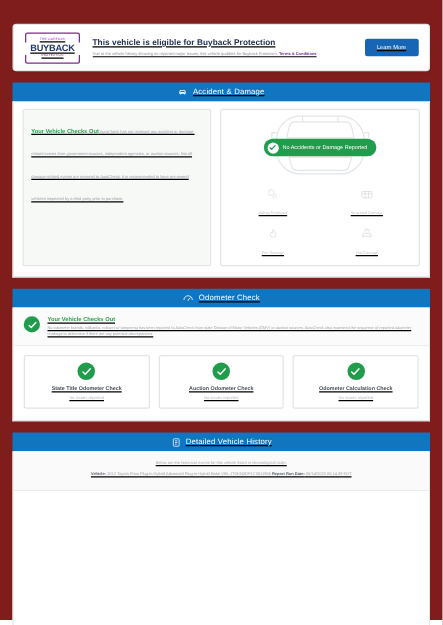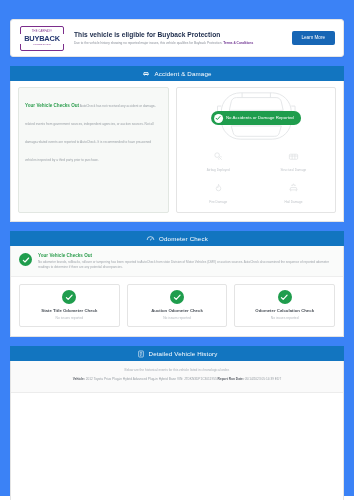--- a/index.html
+++ b/index.html
@@ -4,23 +4,24 @@
 <style>
   * { box-sizing: border-box; margin: 0; padding: 0; }
   html, body {
     width: 354px; height: 500px;
     background: #ffffff;
     font-family: "Liberation Sans", sans-serif;
     overflow: hidden;
   }
   .page {
     width: 354px; height: 496px;
-    background: #3b82f6;
+    background: #7f1d1d;
     position: relative;
     padding: 0;
+    text-decoration: underline;
   }
   .content-wrap {
     width: 334px;
     margin: 0 auto;
     padding-top: 19px;
   }
 
   
   .buyback-banner {
     background: #ffffff;

